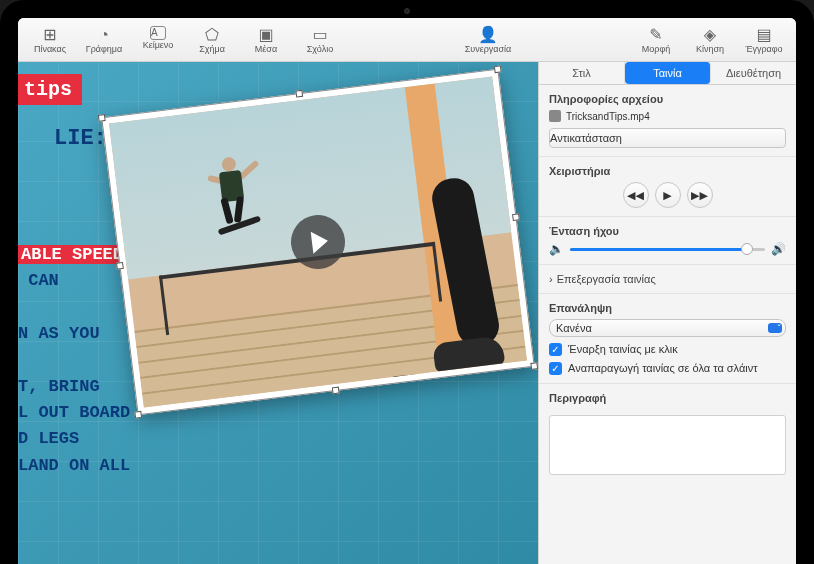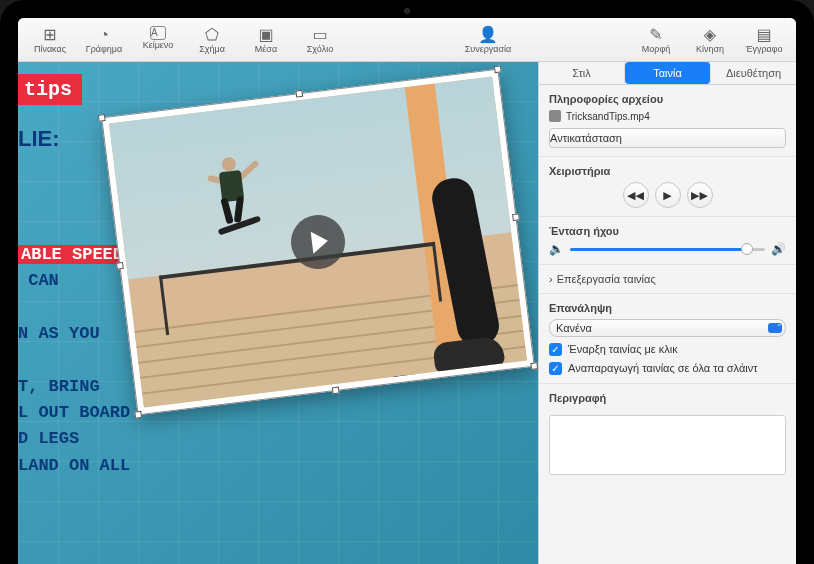--- a/index.html
+++ b/index.html
@@ -92,23 +92,24 @@
       font-family: "Courier New", monospace;
       font-weight: bold;
       font-size: 20px;
       padding: 4px 10px 4px 6px;
     }
     .heading-label {
       position: absolute;
       top: 64px;
       left: 0;
       color: #0a3a7a;
-      font-family: Liberation Sans, sans-serif;
+      font-family: Liberation Mono, monospace;
       font-weight: bold;
       font-size: 22px;
+      padding-left: 36px;
     }
     .body-text {
       position: absolute;
       top: 180px;
       left: 0;
       color: #0a3a7a;
       font-family: "Courier New", monospace;
       font-weight: bold;
       font-size: 17px;
       line-height: 1.55;

